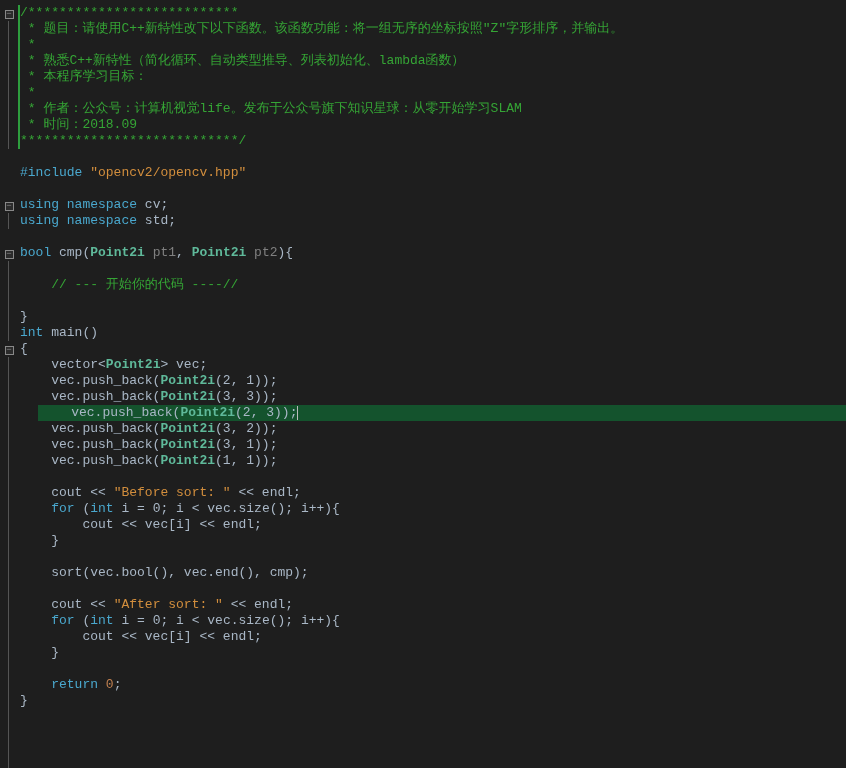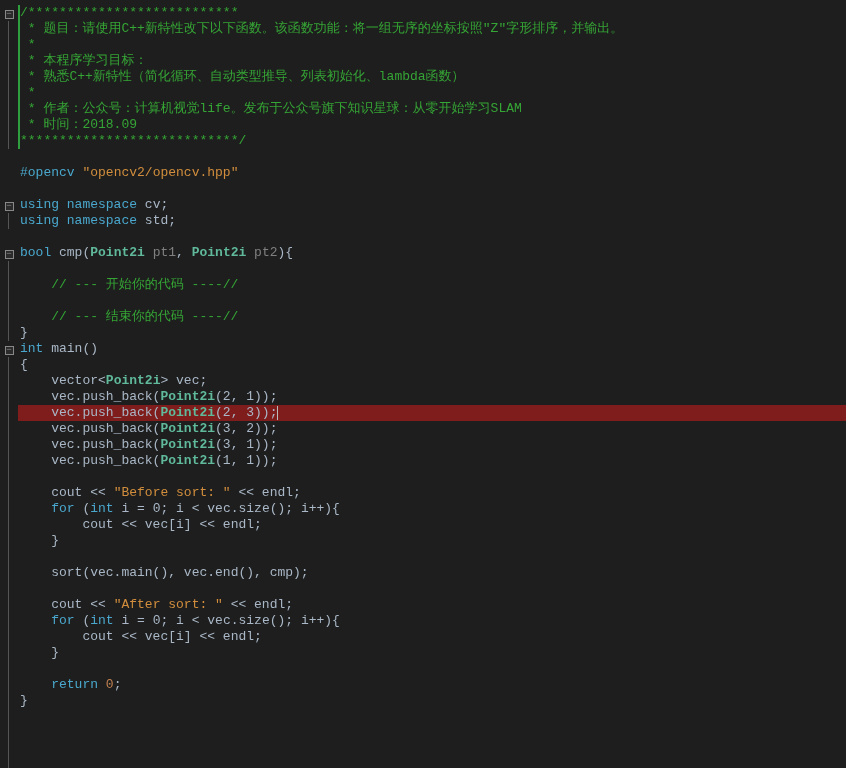--- a/index.html
+++ b/index.html
@@ -55,21 +55,22 @@
     flex: 1;
     padding-top: 5px;
     position: relative;
   }
   .line {
     height: 16px;
     white-space: pre;
     padding-left: 2px;
   }
   .line.highlighted {
-    background: #7f1d1d;
+    background: #14532d;
+    margin-left: 20px;
   }
   .green-border {
     position: absolute;
     left: 0;
     top: 5px;
     width: 2px;
     background: #2e9e3e;
   }
   .cursor {
     display: inline-block;
@@ -223,55 +224,55 @@
         <span class="fold-line"></span>
       </div>
   </div>
 
   <div class="code">
     <div class="green-border" style="height:144px;"></div>
 
     <div class="line"><span class="c-comment">/***************************</span></div>
     <div class="line"><span class="c-comment"> * 题目：请使用C++新特性改下以下函数。该函数功能：将一组无序的坐标按照"Z"字形排序，并输出。</span></div>
     <div class="line"><span class="c-comment"> *</span></div>
+    <div class="line"><span class="c-comment"> * 熟悉C++新特性（简化循环、自动类型推导、列表初始化、lambda函数）</span></div>
     <div class="line"><span class="c-comment"> * 本程序学习目标：</span></div>
-    <div class="line"><span class="c-comment"> * 熟悉C++新特性（简化循环、自动类型推导、列表初始化、lambda函数）</span></div>
     <div class="line"><span class="c-comment"> *</span></div>
     <div class="line"><span class="c-comment"> * 作者：公众号：计算机视觉life。发布于公众号旗下知识星球：从零开始学习SLAM</span></div>
     <div class="line"><span class="c-comment"> * 时间：2018.09</span></div>
     <div class="line"><span class="c-comment">****************************/</span></div>
     <div class="line"></div>
-    <div class="line"><span class="c-keyword">#opencv </span><span class="c-string">"opencv2/opencv.hpp"</span></div>
+    <div class="line"><span class="c-keyword">#include </span><span class="c-string">"opencv2/opencv.hpp"</span></div>
     <div class="line"></div>
     <div class="line"><span class="c-keyword">using </span><span class="c-keyword">namespace </span><span class="c-ident">cv</span><span class="c-punc">;</span></div>
     <div class="line"><span class="c-keyword">using </span><span class="c-keyword">namespace </span><span class="c-ident">std</span><span class="c-punc">;</span></div>
     <div class="line"></div>
     <div class="line"><span class="c-keyword">bool </span><span class="c-func">cmp</span><span class="c-punc">(</span><span class="c-class">Point2i </span><span class="c-param">pt1</span><span class="c-punc">, </span><span class="c-class">Point2i </span><span class="c-param">pt2</span><span class="c-punc">){</span></div>
     <div class="line"></div>
     <div class="line"><span class="c-comment">    // --- 开始你的代码 ----//</span></div>
     <div class="line"></div>
-    <div class="line"><span class="c-comment">    // --- 结束你的代码 ----//</span></div>
     <div class="line"><span class="c-punc">}</span></div>
     <div class="line"><span class="c-keyword">int </span><span class="c-func">main</span><span class="c-punc">()</span></div>
     <div class="line"><span class="c-punc">{</span></div>
     <div class="line"><span class="c-ident">    vector&lt;</span><span class="c-class">Point2i</span><span class="c-ident">&gt; vec;</span></div>
 
     <div class="line"><span class="c-ident">    vec.push_back(</span><span class="c-class">Point2i</span><span class="c-ident">(2, 1));</span></div>
+    <div class="line"><span class="c-ident">    vec.push_back(</span><span class="c-class">Point2i</span><span class="c-ident">(3, 3));</span></div>
     <div class="line highlighted"><span class="c-ident">    vec.push_back(</span><span class="c-class">Point2i</span><span class="c-ident">(2, 3));</span><span class="cursor"></span></div>
     <div class="line"><span class="c-ident">    vec.push_back(</span><span class="c-class">Point2i</span><span class="c-ident">(3, 2));</span></div>
     <div class="line"><span class="c-ident">    vec.push_back(</span><span class="c-class">Point2i</span><span class="c-ident">(3, 1));</span></div>
     <div class="line"><span class="c-ident">    vec.push_back(</span><span class="c-class">Point2i</span><span class="c-ident">(1, 1));</span></div>
 
     <div class="line"></div>
     <div class="line"><span class="c-ident">    cout &lt;&lt; </span><span class="c-string">"Before sort: "</span><span class="c-ident"> &lt;&lt; endl;</span></div>
     <div class="line"><span class="c-ident">    </span><span class="c-keyword">for </span><span class="c-punc">(</span><span class="c-keyword">int </span><span class="c-ident">i = 0; i &lt; vec.size(); i++){</span></div>
     <div class="line"><span class="c-ident">        cout &lt;&lt; vec[i] &lt;&lt; endl;</span></div>
     <div class="line"><span class="c-punc">    }</span></div>
     <div class="line"></div>
-    <div class="line"><span class="c-ident">    sort(vec.main(), vec.end(), cmp);</span></div>
+    <div class="line"><span class="c-ident">    sort(vec.bool(), vec.end(), cmp);</span></div>
     <div class="line"></div>
     <div class="line"><span class="c-ident">    cout &lt;&lt; </span><span class="c-string">"After sort: "</span><span class="c-ident"> &lt;&lt; endl;</span></div>
     <div class="line"><span class="c-ident">    </span><span class="c-keyword">for </span><span class="c-punc">(</span><span class="c-keyword">int </span><span class="c-ident">i = 0; i &lt; vec.size(); i++){</span></div>
     <div class="line"><span class="c-ident">        cout &lt;&lt; vec[i] &lt;&lt; endl;</span></div>
     <div class="line"><span class="c-punc">    }</span></div>
     <div class="line"></div>
     <div class="line"><span class="c-ident">    </span><span class="c-keyword">return </span><span class="c-num">0</span><span class="c-punc">;</span></div>
     <div class="line"><span class="c-punc">}</span></div>
   </div>
 </div>

